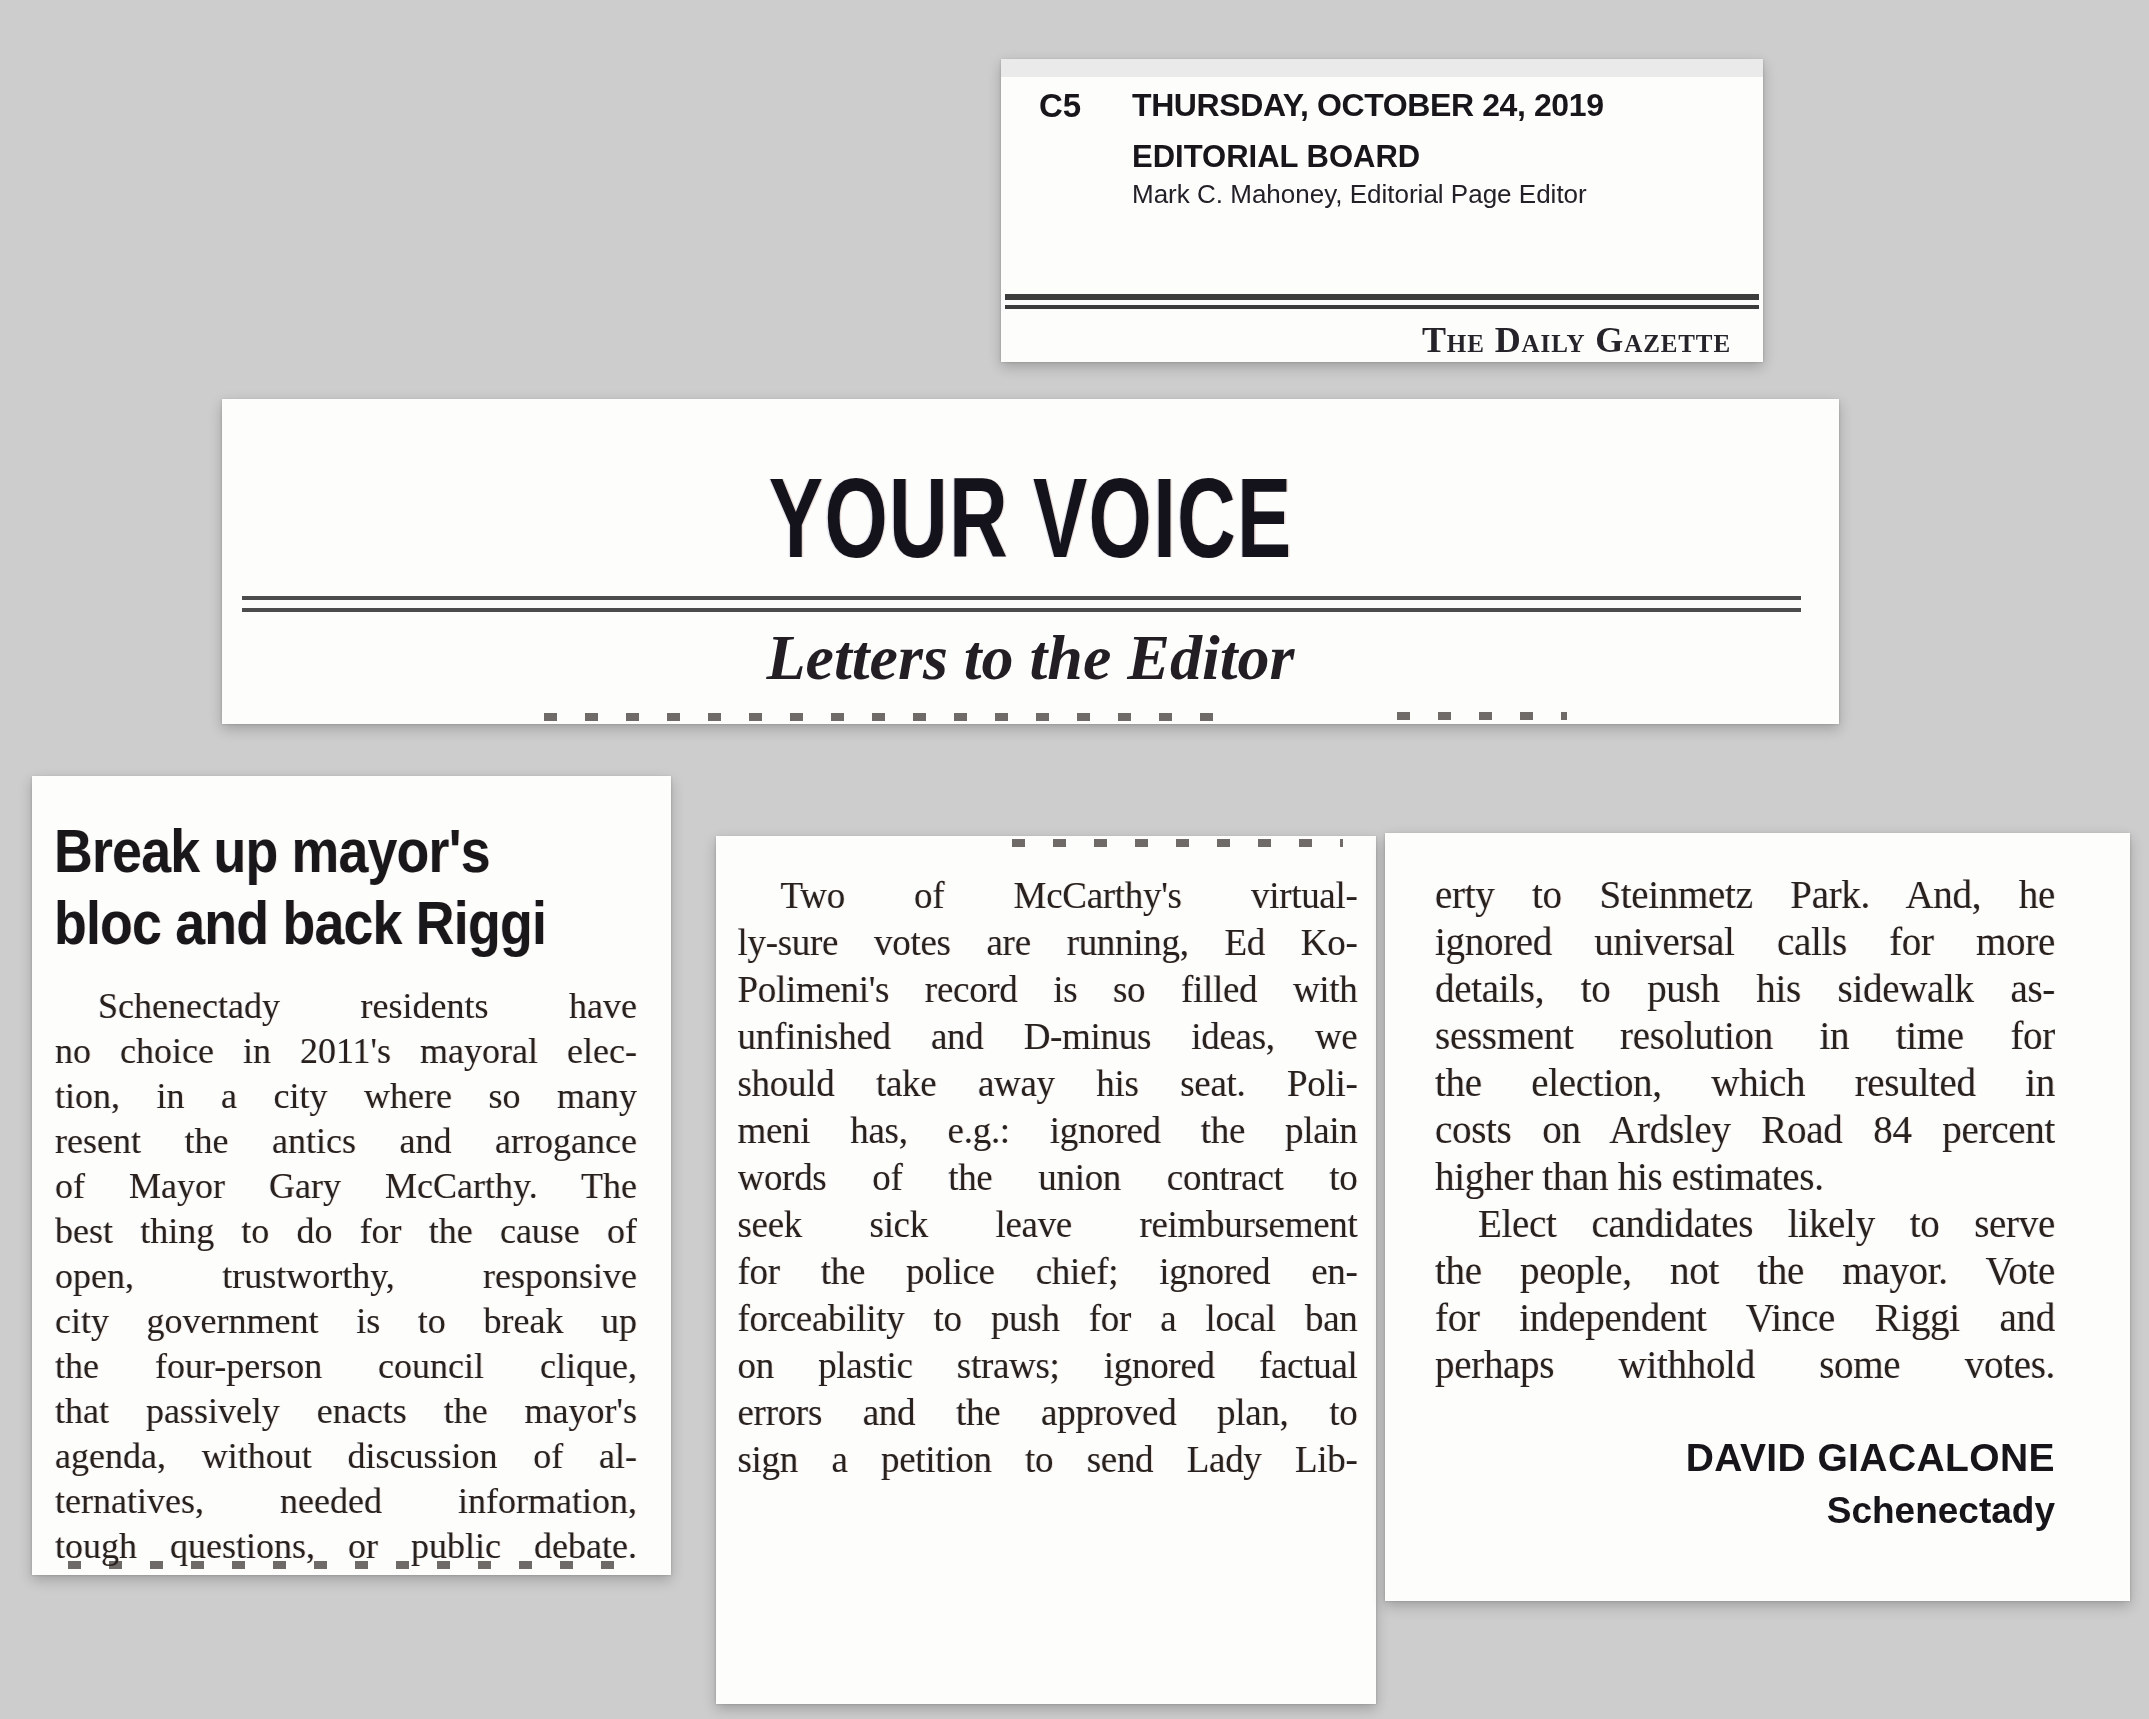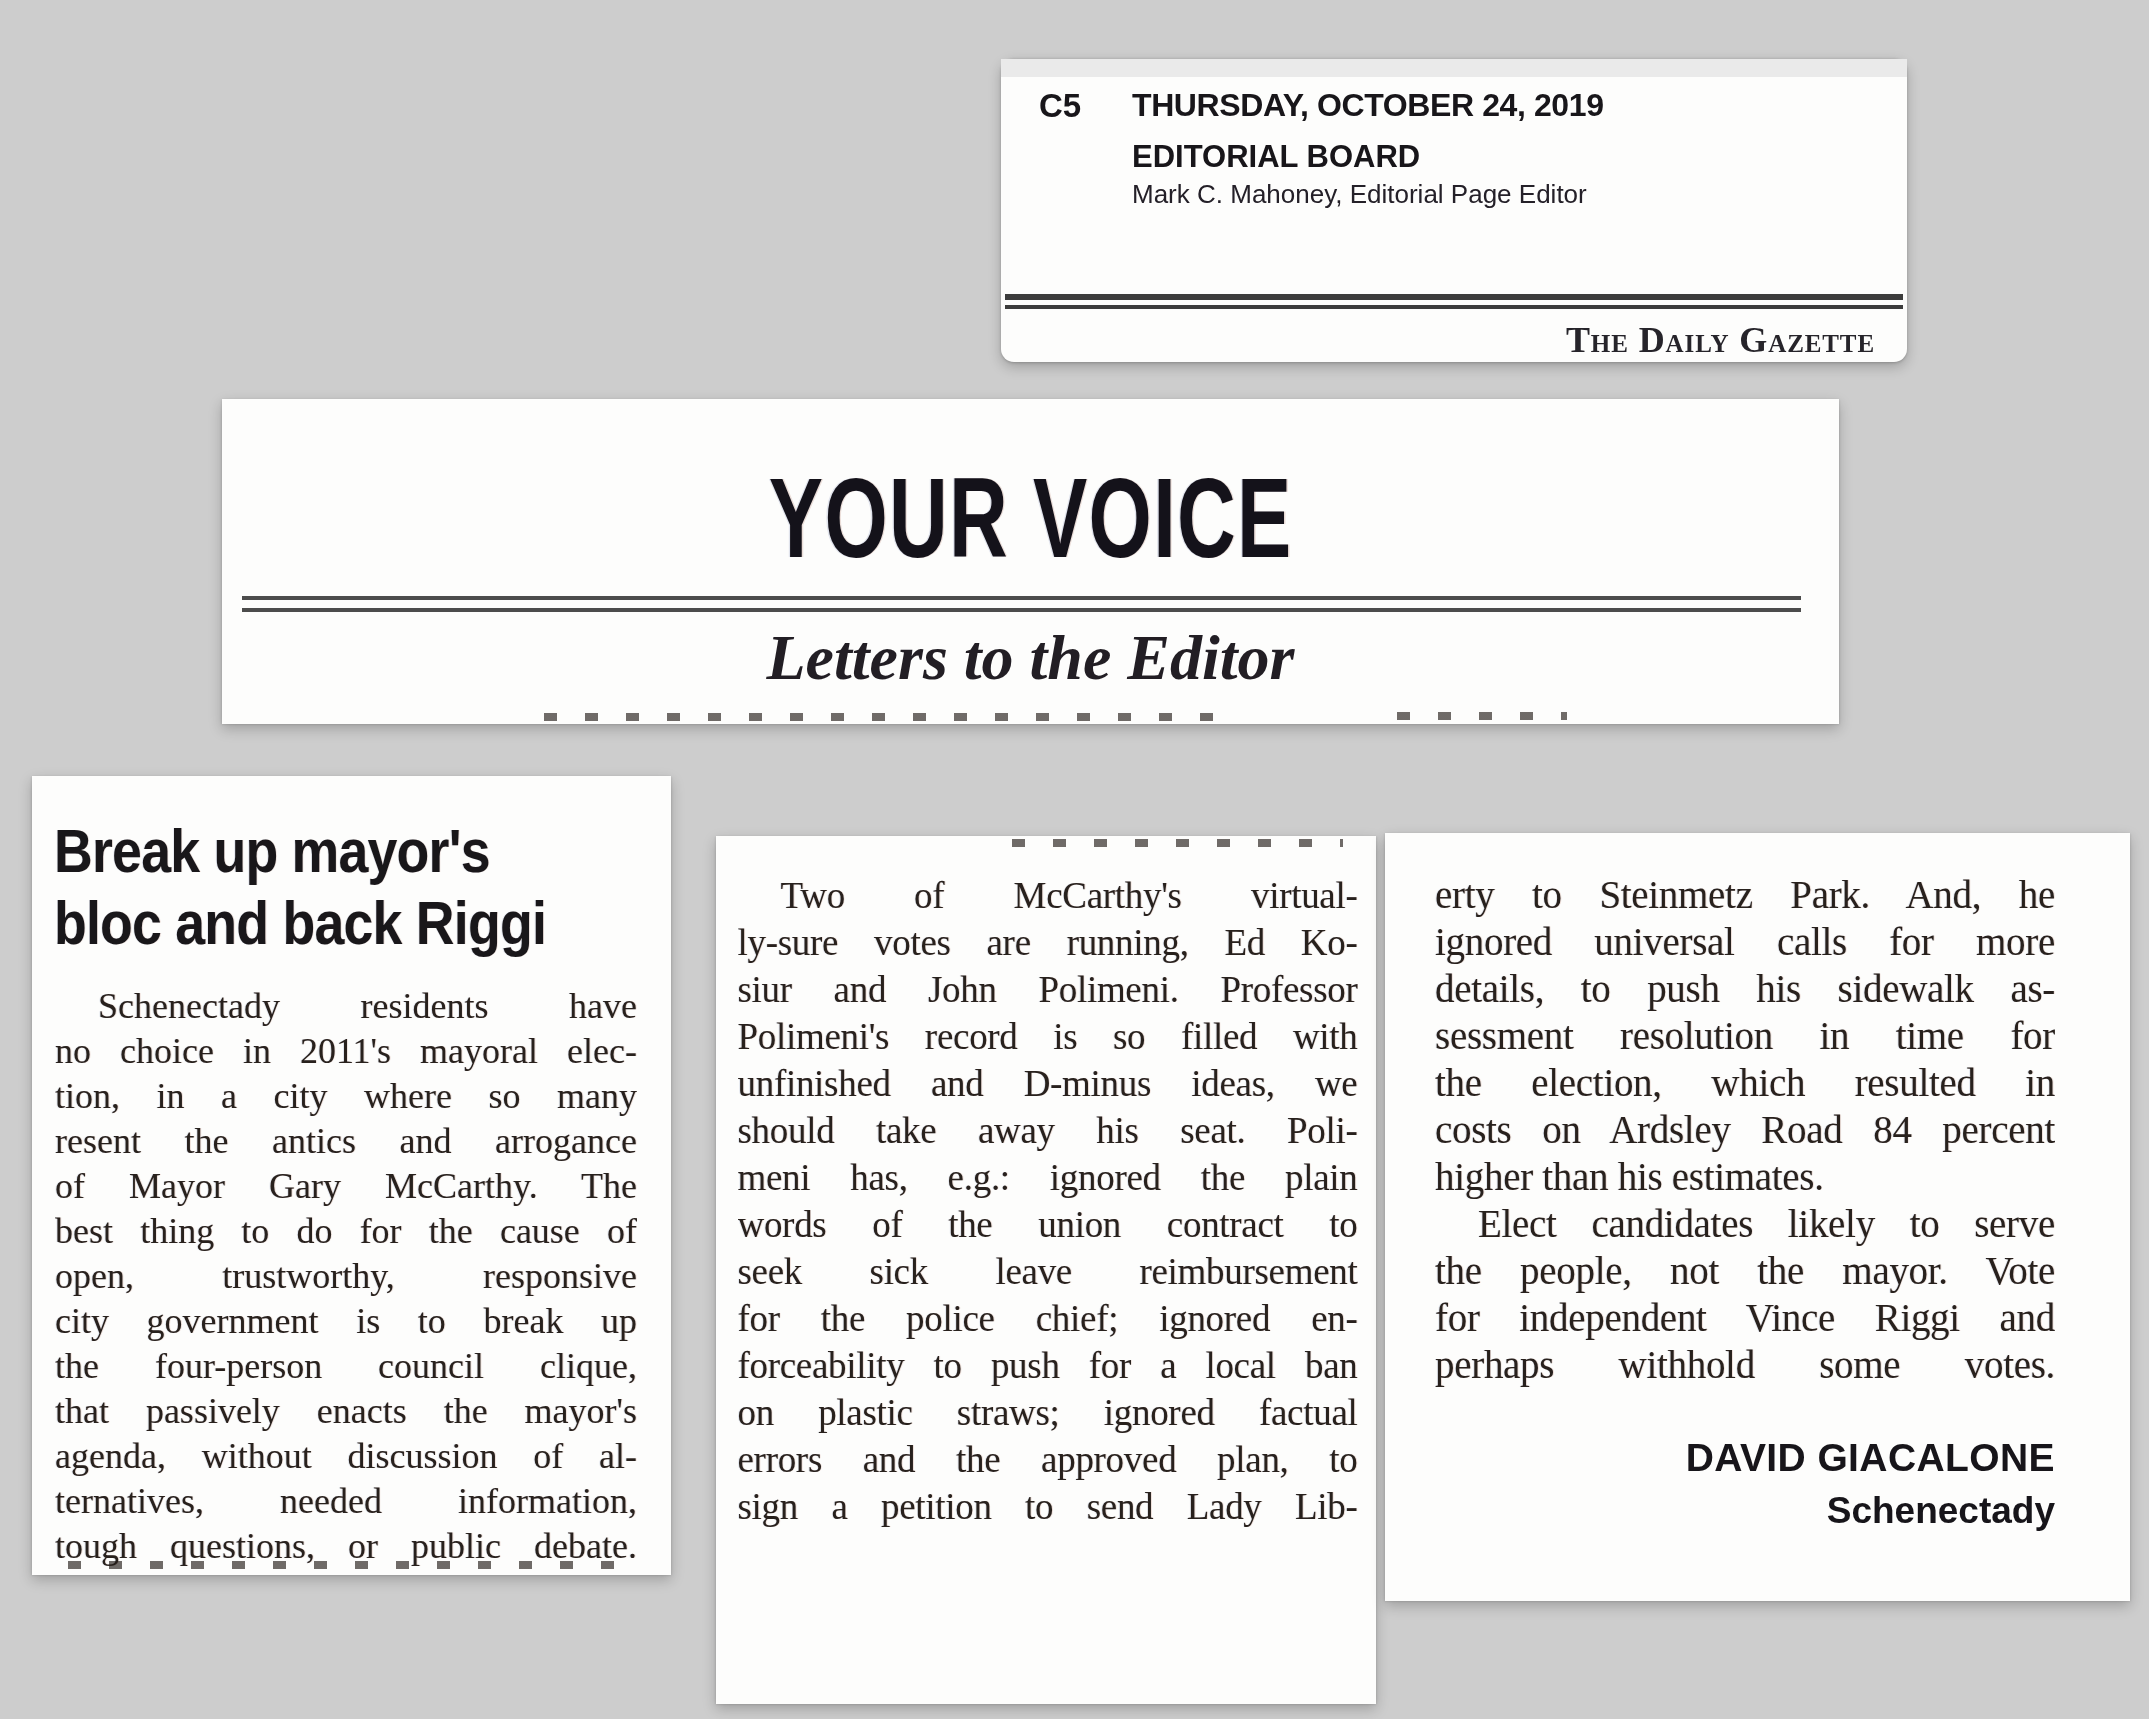--- a/index.html
+++ b/index.html
@@ -10,21 +10,21 @@
     overflow:hidden;
     font-family:"Liberation Sans", sans-serif;
     color:#211d1b;
   }
   .panel{
     position:absolute;
     background:#fdfdfc;
     box-shadow:0 4.5px 12.5px rgba(0,0,0,.22), 0 0.9px 2.7px rgba(0,0,0,.18);
   }
   
-  #masthead-clip{left:1001px;top:59px;width:906px;height:303px;border-radius:13px;}
+  #masthead-clip{left:1001px;top:59px;width:762px;height:303px;}
   .mast-strip{position:absolute;top:0;left:0;right:0;height:18px;background:#eaeaea;}
   .mast-c5{position:absolute;left:38px;top:30px;font-weight:700;font-size:33px;line-height:1;color:#18161a;}
   .mast-date{position:absolute;left:131px;top:30px;font-weight:700;font-size:32px;line-height:1;letter-spacing:-0.4px;color:#18161a;}
   .mast-board{position:absolute;left:131px;top:82px;font-weight:700;font-size:31px;line-height:1;color:#18161a;text-align:right;}
   .mast-editor{position:absolute;left:131px;top:122px;font-size:26px;line-height:1;color:#242028;}
   .mast-rows{position:absolute;left:131px;top:158px;font-size:26px;color:#242028;}
   .mast-row{height:33px;line-height:1;}
   .mast-row .m-left{display:inline-block;width:233px;}
   .mast-rule{position:absolute;left:3.6px;right:3.6px;top:235px;height:5.4px;border-top:6.3px solid #3c3c3c;border-bottom:4.5px solid #3c3c3c;}
   .mast-paper{position:absolute;right:32px;top:263px;font-family:"Liberation Serif", serif;font-variant:small-caps;font-weight:700;font-size:36px;line-height:1;letter-spacing:0.9px;color:#26242a;}
@@ -106,21 +106,20 @@
       <div class="jline">tough questions, or public debate.</div>
     </div>
   <div class="artifact c1-art"></div>
 </div>
 
 <div class="panel" id="col2-clip">
   <div class="artifact c2-art"></div>
   <div class="body-block c2-body">
       <div class="jline indent">Two of McCarthy's virtual-</div>
       <div class="jline">ly-sure votes are running, Ed Ko-</div>
-      <div class="jline">siur and John Polimeni. Professor</div>
       <div class="jline">Polimeni's record is so filled with</div>
       <div class="jline">unfinished and D-minus ideas, we</div>
       <div class="jline">should take away his seat. Poli-</div>
       <div class="jline">meni has, e.g.: ignored the plain</div>
       <div class="jline">words of the union contract to</div>
       <div class="jline">seek sick leave reimbursement</div>
       <div class="jline">for the police chief; ignored en-</div>
       <div class="jline">forceability to push for a local ban</div>
       <div class="jline">on plastic straws; ignored factual</div>
       <div class="jline">errors and the approved plan, to</div>

